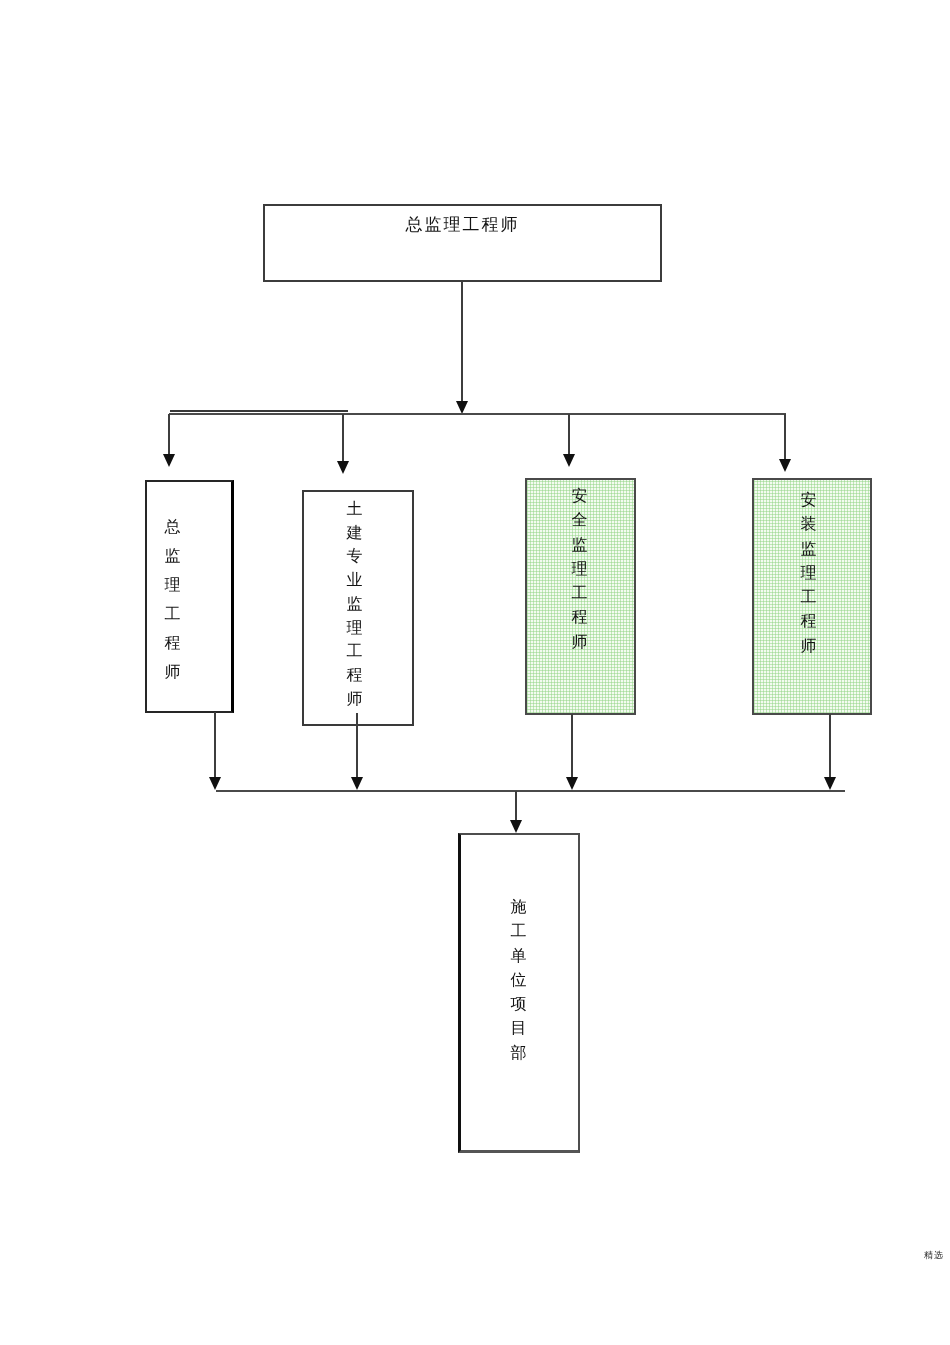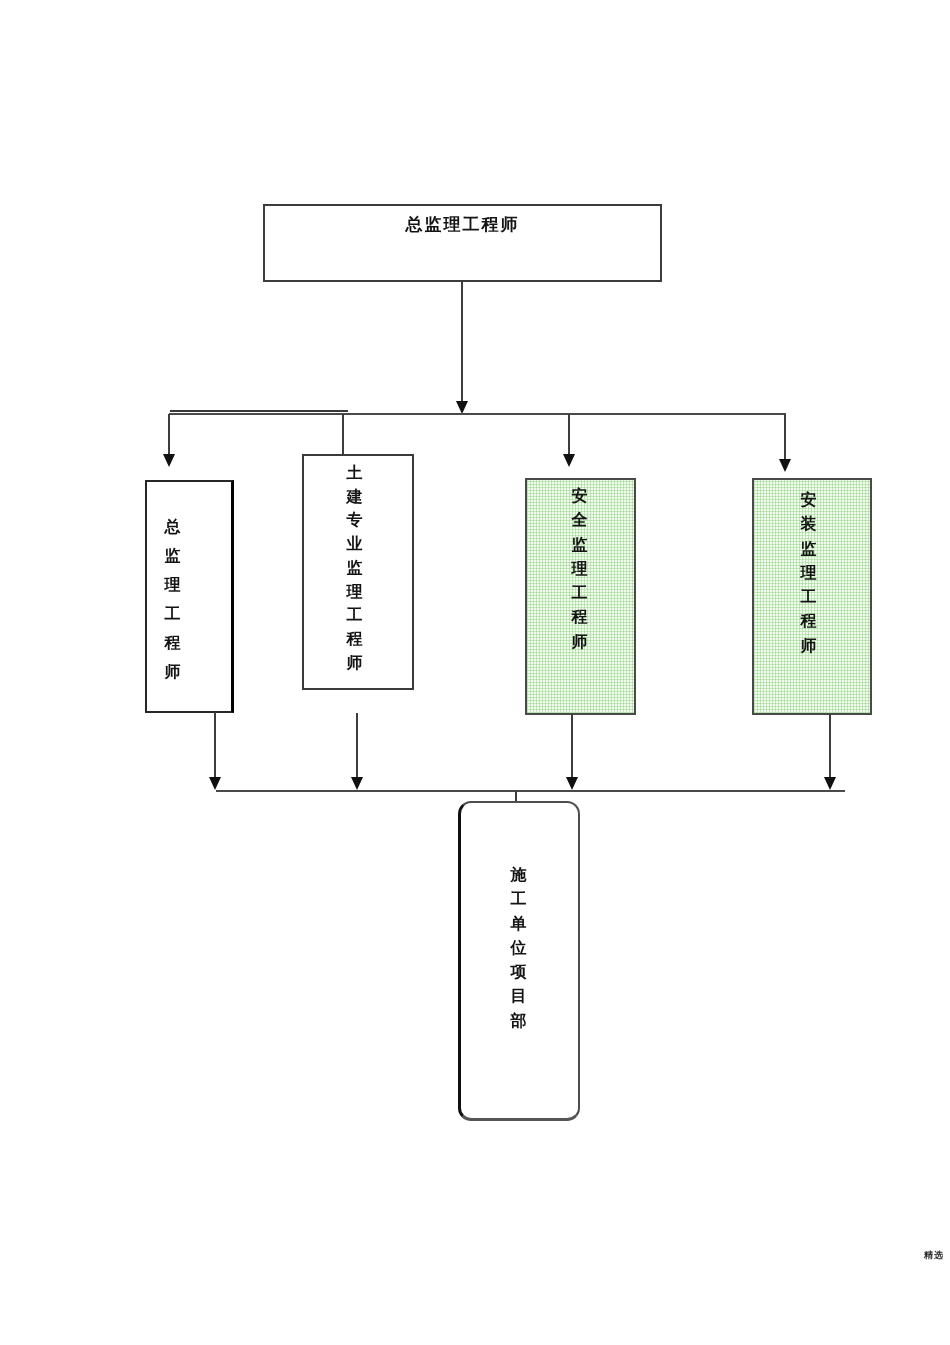--- a/index.html
+++ b/index.html
@@ -1,33 +1,32 @@
 <!DOCTYPE html>
 <html><head>
 <meta charset="utf-8">
 <style>
   html,body{margin:0;padding:0;background:#fff;}
   .page{
     position:relative;width:950px;height:1345px;background:#ffffff;
     font-family:"Liberation Serif","DejaVu Serif",serif;color:#111;
     overflow:hidden;
-    font-weight:bold;
   }
   
   .node{position:absolute;background:#fff;border:2px solid #3f3f3f;box-sizing:content-box;}
   .top-node{left:263px;top:204px;width:395px;height:74px;border-color:#3c3c3c;}
   .top-node .hlabel{
     display:block;text-align:center;padding-top:7px;font-size:17px;letter-spacing:2px;color:#141414;
   }
   .node-1{left:145px;top:480px;width:84px;height:229px;border-color:#262626;border-right-width:3px;border-right-color:#000;}
-  .node-2{left:302px;top:454px;width:108px;height:232px;border-color:#3a3a3a;}
+  .node-2{left:302px;top:490px;width:108px;height:232px;border-color:#3a3a3a;}
   .node-3{left:525px;top:478px;width:107px;height:233px;border-color:#4a4a4a;}
   .node-4{left:752px;top:478px;width:116px;height:233px;border-color:#4a4a4a;}
-  .bottom-node{left:458px;top:801px;width:117px;height:315px;border-color:#4d4d4d;
-    border-left-width:3px;border-left-color:#101010;border-bottom-width:3px;border-bottom-color:#555;border-radius:13px;}
+  .bottom-node{left:458px;top:833px;width:117px;height:315px;border-color:#4d4d4d;
+    border-left-width:3px;border-left-color:#101010;border-bottom-width:3px;border-bottom-color:#555;}
   .green-fill{
     background-color:#f3fbf0;
     background-image:
       repeating-linear-gradient(0deg, rgba(143,211,130,0.5) 0 1px, transparent 1px 3px),
       repeating-linear-gradient(90deg, rgba(143,211,130,0.5) 0 1px, transparent 1px 3px);
   }
   
   .vtext{
     width:17px;font-size:16px;color:#141414;text-align:center;
     word-break:break-all;line-break:anywhere;overflow-wrap:anywhere;

